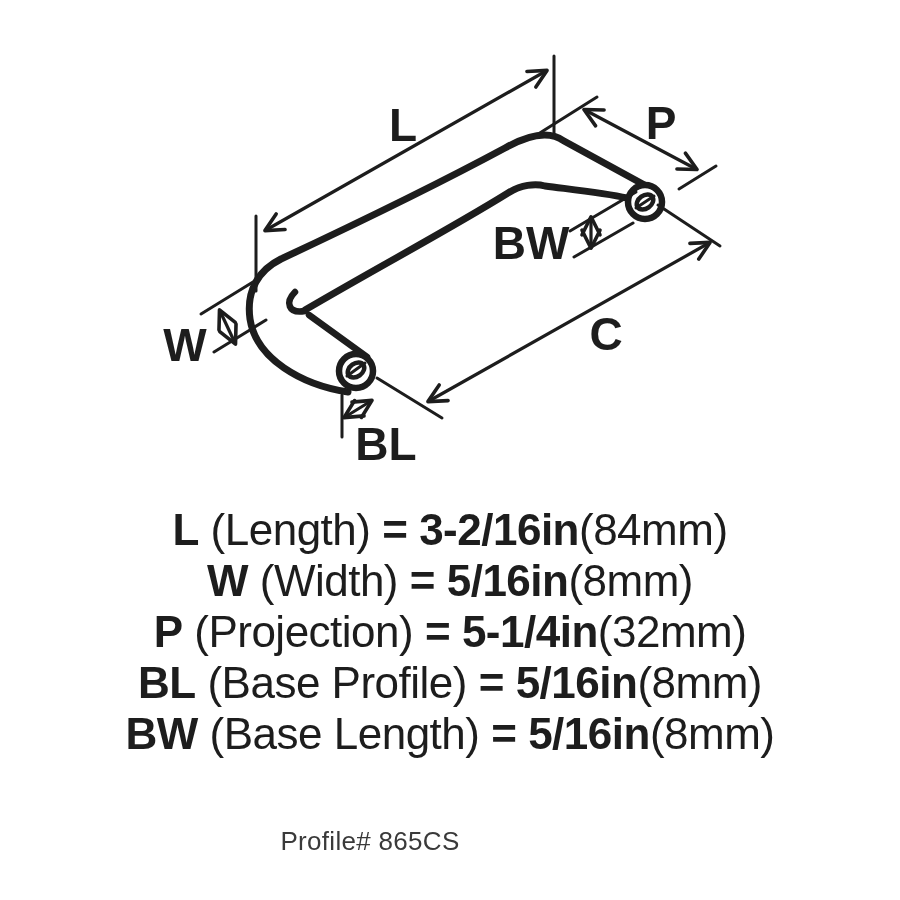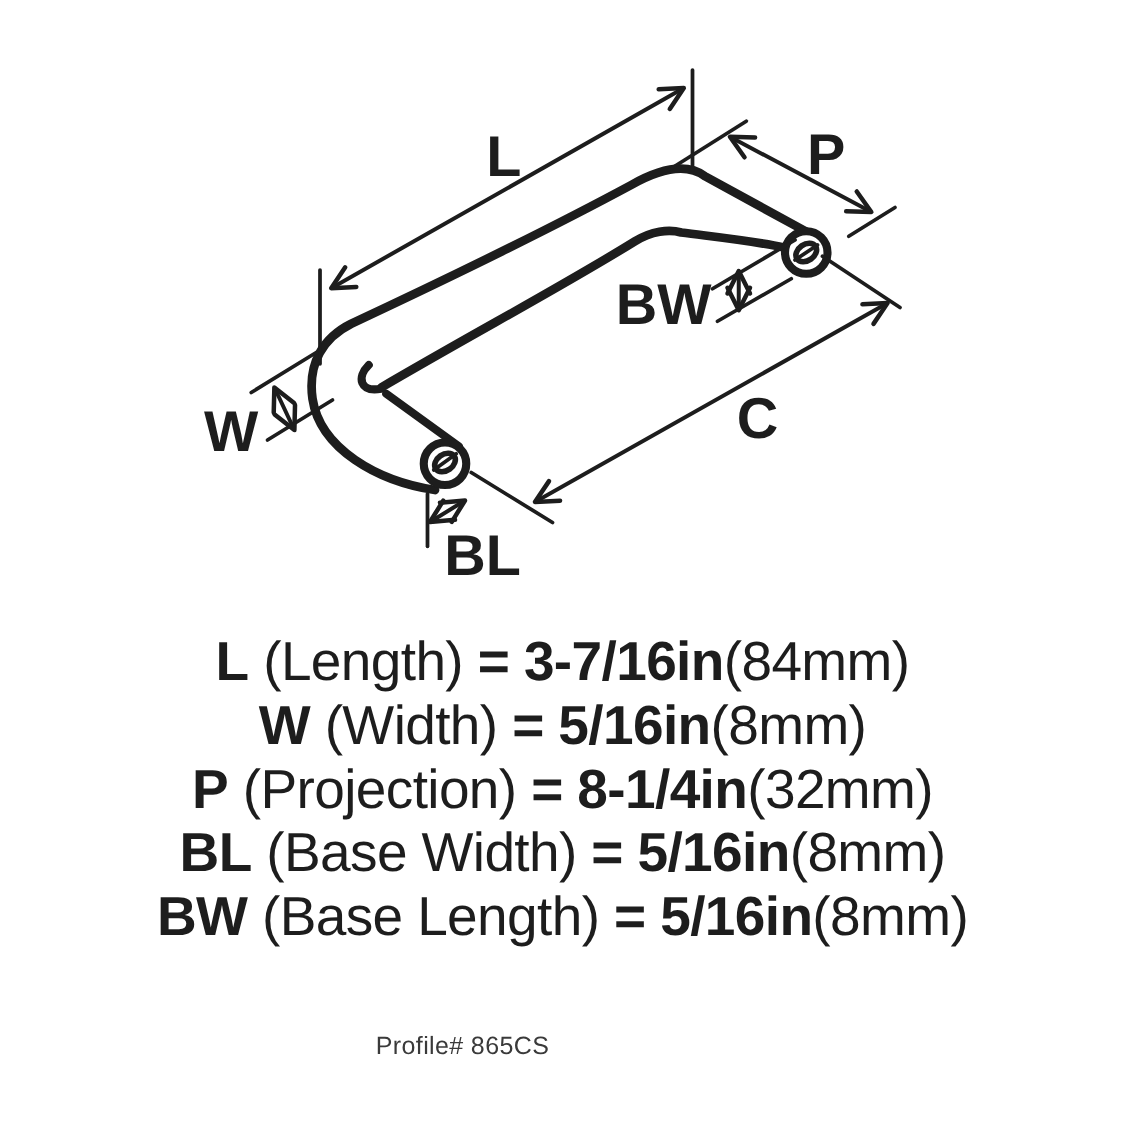--- a/index.html
+++ b/index.html
@@ -17,21 +17,21 @@
     text-align:center;color:#1d1d1d;
   }
   .legend-row{
     font-size:44px;line-height:51px;white-space:pre;
     letter-spacing:-0.5px;
   }
   .b{font-weight:700;}
   .r{font-weight:400;text-align:right;}
   .profile{
     position:absolute;left:0;top:826px;width:740px;text-align:center;
-    font-size:20px;color:#3a3a3a;letter-spacing:0.3px;
+    font-size:26px;color:#3a3a3a;letter-spacing:0.3px;
   }
 </style>
 </head>
 <body>
 
 <div class="stage">
 
   <svg class="diagram-svg" width="900" height="505" viewBox="0 0 900 505">
     <defs>
       <marker id="ah" viewBox="-20 -10 24 20" refX="-1" refY="0" markerWidth="40" markerHeight="24" markerUnits="userSpaceOnUse" orient="auto-start-reverse">
@@ -93,21 +93,21 @@
       <text class="dim-letter" x="403" y="141">L</text>
       <text class="dim-letter" x="661" y="139">P</text>
       <text class="dim-letter" x="531" y="259">BW</text>
       <text class="dim-letter" x="606" y="350">C</text>
       <text class="dim-letter" x="185" y="361">W</text>
       <text class="dim-letter" x="386" y="460">BL</text>
     </g>
   </svg>
 
   <div class="legend">
-    <div class="legend-row"><span class="b">L</span> <span class="r">(Length)</span> <span class="b">=</span> <span class="b">3-7/16in</span><span class="r">(84mm)</span></div>
+    <div class="legend-row"><span class="b">L</span> <span class="r">(Length)</span> <span class="b">=</span> <span class="b">3-2/16in</span><span class="r">(84mm)</span></div>
     <div class="legend-row"><span class="b">W</span> <span class="r">(Width)</span> <span class="b">=</span> <span class="b">5/16in</span><span class="r">(8mm)</span></div>
-    <div class="legend-row"><span class="b">P</span> <span class="r">(Projection)</span> <span class="b">=</span> <span class="b">8-1/4in</span><span class="r">(32mm)</span></div>
-    <div class="legend-row"><span class="b">BL</span> <span class="r">(Base Width)</span> <span class="b">=</span> <span class="b">5/16in</span><span class="r">(8mm)</span></div>
+    <div class="legend-row"><span class="b">P</span> <span class="r">(Projection)</span> <span class="b">=</span> <span class="b">5-1/4in</span><span class="r">(32mm)</span></div>
+    <div class="legend-row"><span class="b">BL</span> <span class="r">(Base Profile)</span> <span class="b">=</span> <span class="b">5/16in</span><span class="r">(8mm)</span></div>
     <div class="legend-row"><span class="b">BW</span> <span class="r">(Base Length)</span> <span class="b">=</span> <span class="b">5/16in</span><span class="r">(8mm)</span></div>
   </div>
 
   <div class="profile">Profile# 865CS</div>
 </div>
 
 </body></html>

